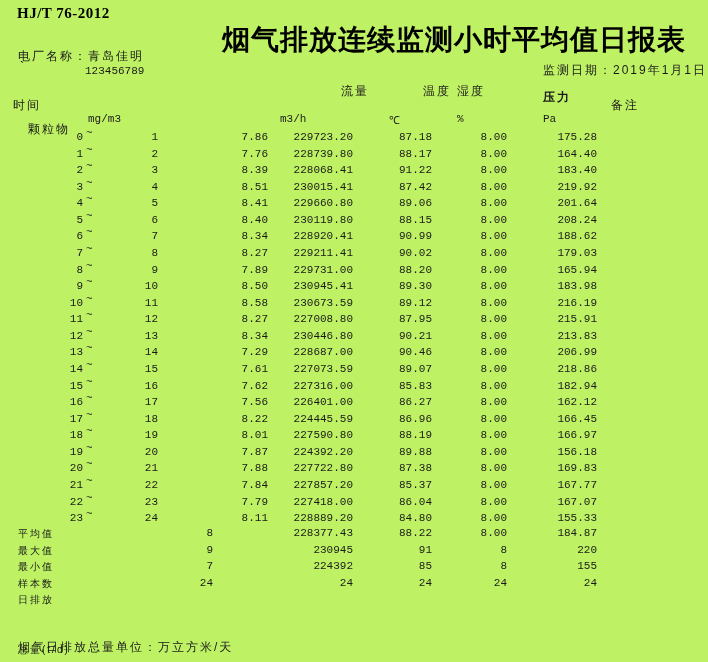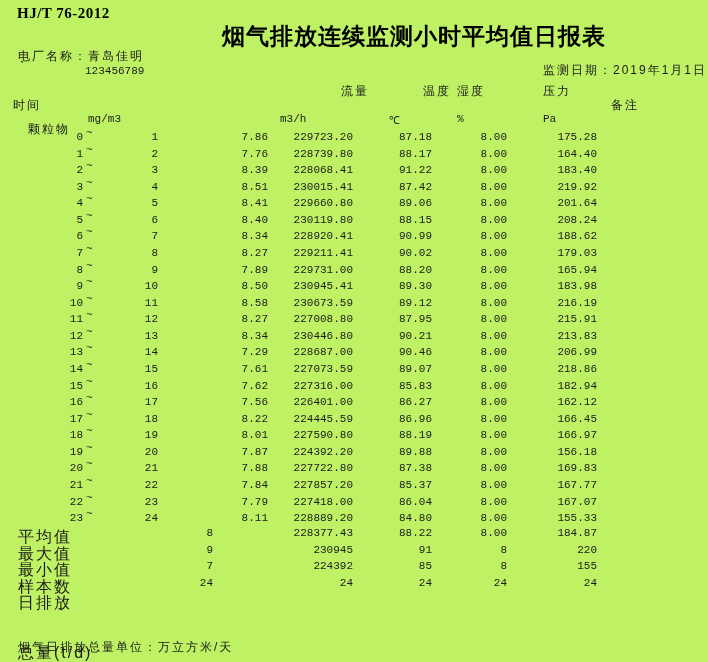--- a/index.html
+++ b/index.html
@@ -3,30 +3,30 @@
 <meta charset="utf-8">
 <style>
   html,body{margin:0;padding:0;background:#fff;}
   .report{position:relative;width:708px;height:662px;background:#bef264;color:#000;overflow:hidden;
           font-family:"Liberation Sans",sans-serif;}
   .abs{position:absolute;white-space:pre;}
   .cjk{font-size:12px;letter-spacing:2px;color:#1a1a1a;}
   .num{font-family:"Liberation Mono","DejaVu Sans Mono",monospace;font-size:11px;color:#1a1a1a;}
   .std-no{left:17px;top:5px;font-family:"Liberation Serif","DejaVu Serif",serif;
           font-weight:bold;font-size:15px;letter-spacing:0.5px;color:#000;}
-  .title{left:222px;top:21px;font-weight:bold;font-size:23px;letter-spacing:1px;color:#000;}
+  .title{left:222px;top:21px;font-weight:bold;font-size:28px;letter-spacing:1px;color:#000;}
   .plant{left:18px;top:48px;}
   .tick{left:20px;top:60px;font-size:12px;}
   .code{left:85px;top:65px;}
   .mdate{left:543px;top:62px;}
   .h-pm{left:28px;top:83px;margin-top:38px;}
   .h-flow{left:341px;top:83px;}
   .h-temp{left:423px;top:83px;}
   .h-hum{left:457px;top:83px;}
-  .h-press{left:543px;top:83px;}
+  .h-press{left:543px;top:89px;font-weight:bold;}
   .h-time{left:13px;top:97px;}
   .h-remark{left:611px;top:97px;}
   .u-pm{left:88px;top:113px;}
   .u-flow{left:280px;top:113px;}
   .u-temp{left:389px;top:112px;}
   .u-hum{left:457px;top:113px;}
   .u-press{left:543px;top:113px;}
   .foot{left:18px;top:639px;}
   .trow{position:absolute;left:0;width:708px;height:17px;}
   .c{position:absolute;top:0;text-align:right;font-family:"Liberation Mono","DejaVu Sans Mono",monospace;
@@ -34,21 +34,21 @@
   .c.start{left:34px;width:49px;}
   .c.tilde{left:86px;width:14px;text-align:left;top:-4px;}
   .c.end{left:108px;width:50px;}
   .c.pm{left:204px;width:64px;}
   .c.spm{left:149px;width:64px;}
   .c.flow{left:277px;width:76px;}
   .c.temp{left:386px;width:46px;}
   .c.hum{left:459px;width:48px;}
   .c.press{left:539px;width:58px;}
   .c.slabel{left:18px;width:110px;text-align:left;font-family:"Liberation Sans",sans-serif;
-            font-size:16px;letter-spacing:2px;}
+            font-size:10px;letter-spacing:2px;}
 </style>
 </head>
 <body>
 
 <div class="report">
   <div class="abs std-no">HJ/T 76-2012</div>
   <div class="abs title">烟气排放连续监测小时平均值日报表</div>
   <div class="abs cjk plant">电厂名称：青岛佳明</div>
   <div class="abs tick">`</div>
   <div class="abs num code">123456789</div>

